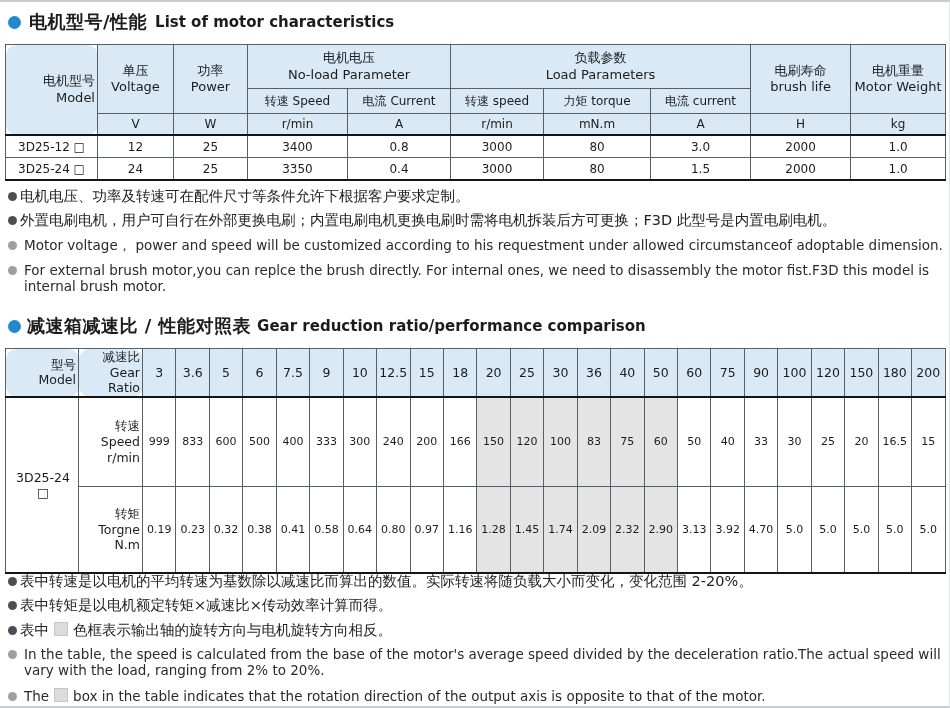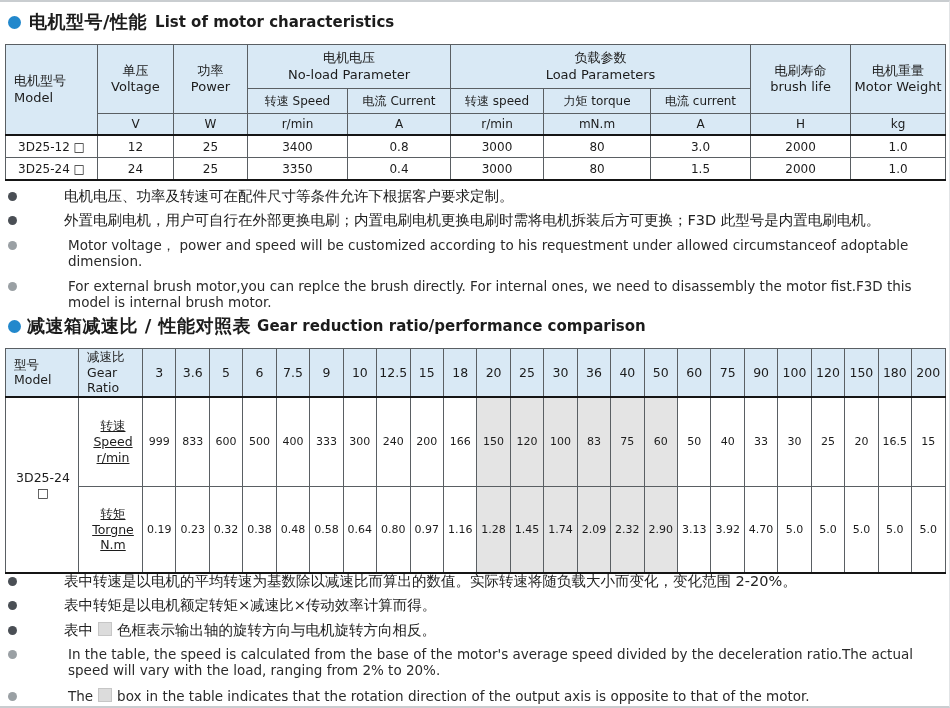--- a/index.html
+++ b/index.html
@@ -14,47 +14,47 @@
   .sec-title{position:absolute;left:8px;display:flex;align-items:center;gap:6px;}
   .dot{width:13px;height:13px;border-radius:50%;background:#2288cc;flex:0 0 auto;}
   .t-zh{font-size:18px;font-weight:bold;letter-spacing:0.5px;}
   .t-en{font-size:15px;font-weight:bold;margin-left:0;}
 
   
   table{border-collapse:collapse;table-layout:fixed;position:absolute;left:5px;width:940px;}
   th,td{border:1px solid #5a5f63;font-weight:normal;text-align:center;vertical-align:middle;padding:0 2px;overflow:hidden;}
   .hdr{background:#d9e9f5;}
   .pre{white-space:pre-line;line-height:1.25;}
-  .left{text-align:left;padding-left:8px;}
+  .left{text-align:right;padding-left:8px;border-radius:11px;}
   .thick-b{border-bottom:2px solid #151515 !important;}
   .thin-top{border-top:1px solid #8a8f93;}
 
   
   #tbl1{top:42px;}
   #tbl1 .rowA th{font-size:13px;}
   #tbl1 .rowB th{font-size:12px;height:24px;}
   #tbl1 .rowC td{font-size:12px;height:20px;background:#d9e9f5;}
   #tbl1 .data td{font-size:12px;height:21px;background:#ffffff;}
   #tbl1 .rowA{height:44px;}
 
   
   #tbl2{top:346px;}
   #tbl2 .hrow th{font-size:12.5px;height:42px;}
   #tbl2 td{font-size:11px;}
   #tbl2 .srow td{height:88px;}
   #tbl2 .trow td{height:85px;}
-  #tbl2 .lab{font-size:12.5px;text-align:center;padding-left:7px;background:#ffffff;text-decoration:underline;}
+  #tbl2 .lab{font-size:12.5px;text-align:right;padding-left:7px;background:#ffffff;}
   #tbl2 .sh{background:#e4e4e4;}
   #tbl2 .mcell{background:#ffffff;font-size:12.5px;padding-left:4px;}
 
   
   .notes{position:absolute;left:8px;right:4px;}
   #notes1{top:186px;}
   #notes2{top:571px;}
-  .note{display:flex;align-items:flex-start;margin-bottom:7px;gap:44px;}
+  .note{display:flex;align-items:flex-start;margin-bottom:7px;}
   .nb{width:9px;height:9px;border-radius:50%;flex:0 0 auto;margin-top:4px;margin-right:3px;}
   .zh .nb{background:#4a4f55;}
   .en .nb{background:#9aa0a4;margin-right:7px;}
   .zh{font-size:14.5px;color:#222;line-height:1.2;}
   .en{font-size:13.5px;color:#2a2a2a;line-height:1.2;margin-bottom:9px;}
   .graybox{display:inline-block;width:12px;height:12px;background:#dcdcdc;border:1px solid #c6c6c6;margin:0 5px;vertical-align:-1px;}
 </style>
 </head>
 <body>
 
@@ -234,21 +234,21 @@
       <td>15</td>
     </tr>
     <tr class="trow">
       <td class="lab pre thick-b">转矩
 Torgne
 N.m</td>
       <td class="thick-b">0.19</td>
       <td class="thick-b">0.23</td>
       <td class="thick-b">0.32</td>
       <td class="thick-b">0.38</td>
-      <td class="thick-b">0.48</td>
+      <td class="thick-b">0.41</td>
       <td class="thick-b">0.58</td>
       <td class="thick-b">0.64</td>
       <td class="thick-b">0.80</td>
       <td class="thick-b">0.97</td>
       <td class="thick-b">1.16</td>
       <td class="sh thick-b">1.28</td>
       <td class="sh thick-b">1.45</td>
       <td class="sh thick-b">1.74</td>
       <td class="sh thick-b">2.09</td>
       <td class="sh thick-b">2.32</td>

